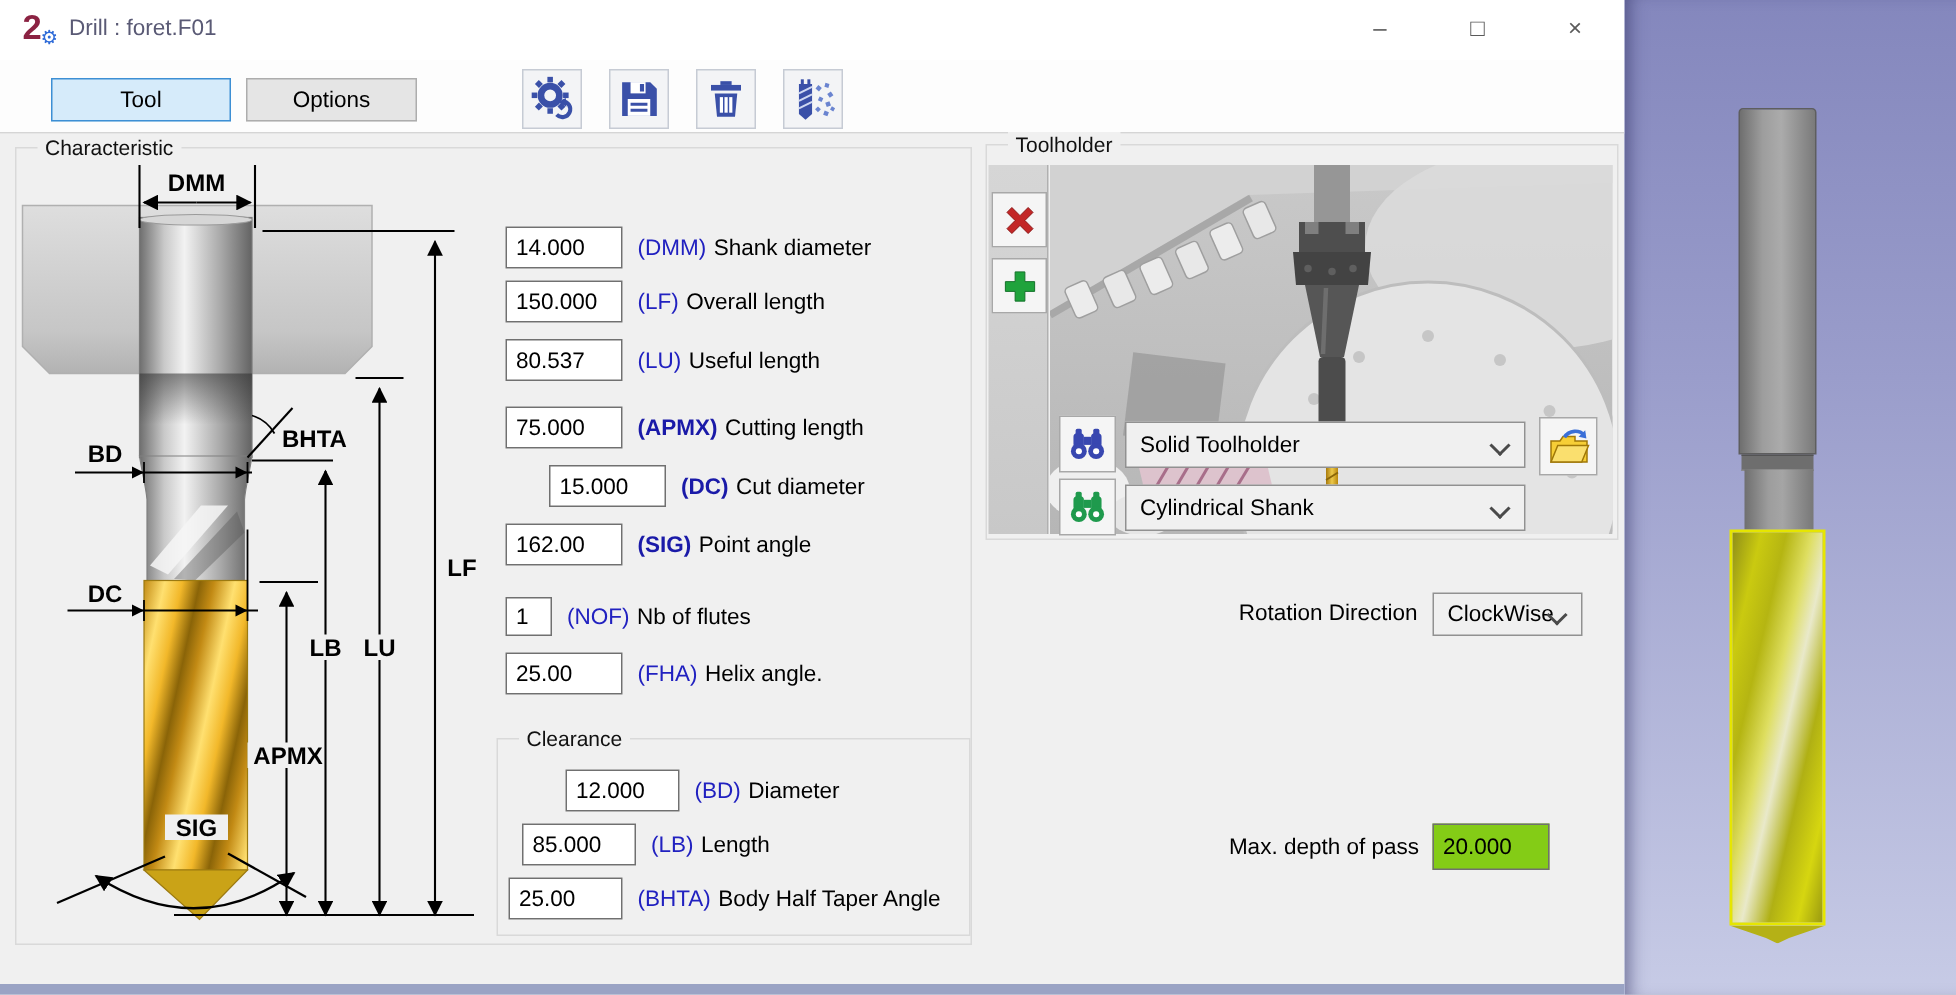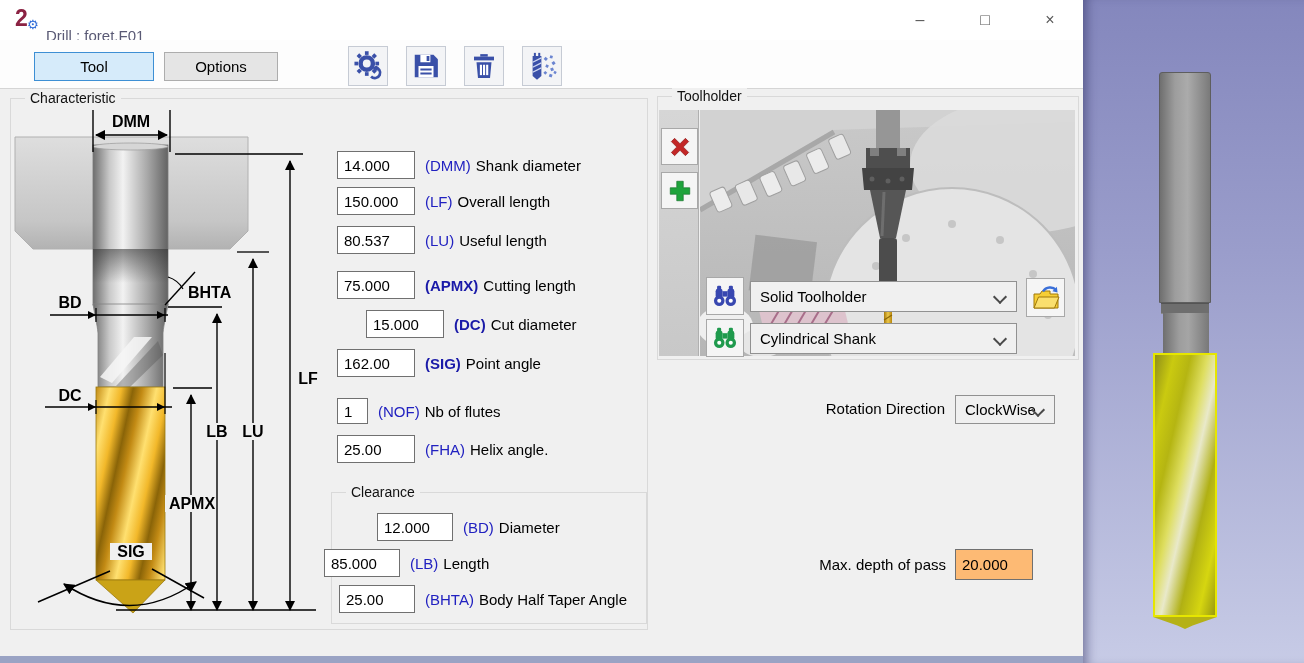--- a/index.html
+++ b/index.html
@@ -9,21 +9,21 @@
     font-family:"Liberation Sans","DejaVu Sans",sans-serif;
     -webkit-font-smoothing:antialiased;
   }
   .abs{position:absolute;}
   
   .window{left:0;top:0;width:1083px;height:656px;background:#f0f0f0;border-right:1px solid #8f98b8;}
   .titlebar{left:0;top:0;width:1083px;height:40px;background:#ffffff;}
   .app-logo{left:15px;top:8px;width:26px;height:26px;}
   .app-logo .two{position:absolute;left:0;top:-3px;font-size:23px;font-weight:800;color:#8b2242;}
   .app-logo .gear{position:absolute;left:12px;top:9px;font-size:13px;color:#2e6bd8;}
-  .title-text{left:46px;top:27px;font-size:15px;color:#5a5a75;}
+  .title-text{left:46px;top:10px;font-size:15px;color:#5a5a75;}
   .winbtn{top:0;width:50px;height:40px;display:flex;align-items:center;justify-content:center;
     font-size:16px;color:#5a5a5a;cursor:default;}
   .toolstrip{left:0;top:40px;width:1083px;height:48px;background:#fdfdfd;border-bottom:1px solid #d5d5d5;}
   .tab{top:52px;height:27px;display:flex;align-items:center;justify-content:center;font-size:15px;color:#000;margin-left:12px;}
   .tab.sel{left:22px;width:118px;background:#d6ebfa;border:1px solid #3d8fd4;}
   .tab.unsel{left:152px;width:112px;background:#e5e5e5;border:1px solid #adadad;}
   .iconbtn{top:46px;width:38px;height:38px;background:#f3f4f6;border:1px solid #c6cbd4;
     display:flex;align-items:center;justify-content:center;}
   
   .groupbox{border:1px solid #d9d9d9;}
@@ -37,21 +37,21 @@
   .frow .code.b{font-weight:bold;color:#1a1aa8;}
   .frow .lab{margin-left:5px;font-size:15px;color:#000;white-space:pre;}
   
   .sq-btn{width:37px;height:37px;background:#f5f5f5;border:1px solid #a8a8a8;
     display:flex;align-items:center;justify-content:center;box-sizing:border-box;}
   .dd{background:#f0f0f0;border:1px solid #919191;box-sizing:border-box;height:31px;
     display:flex;align-items:center;font-size:15px;color:#000;padding-left:9px;}
   .dd .chev{position:absolute;right:11px;top:10px;width:8px;height:8px;border-right:2px solid #4a4a4a;
     border-bottom:2px solid #4a4a4a;transform:rotate(45deg);}
   .plain-label{font-size:15px;color:#000;text-align:right;}
-  .val-input{box-sizing:border-box;border:1px solid #707070;background:#fdba74;
+  .val-input{box-sizing:border-box;border:1px solid #707070;background:#84cc16;
     font-family:inherit;font-size:15px;padding:0 6px;color:#000;}
   
   .viewport{left:1083px;top:0;width:221px;height:663px;
     background:linear-gradient(180deg,#8487bd 0%,#9a9dcb 38%,#c7cbe6 100%);
     box-shadow:inset 10px 0 12px -7px rgba(40,40,90,.55);}
   .drill-shank{left:1159px;top:72px;width:52px;height:231px;border:1px solid #5e5e5e;box-sizing:border-box;
     background:linear-gradient(90deg,#6f6f6f,#9d9d9d 30%,#ababab 55%,#7a7a7a);border-radius:3px 3px 0 0;}
   .drill-groove{left:1161px;top:303px;width:48px;height:9px;background:#6e6e6e;
     border-top:1px solid #545454;border-bottom:1px solid #8a8a8a;}
   .drill-neck{left:1163px;top:313px;width:46px;height:40px;
@@ -288,21 +288,21 @@
   </div>
 
   <div class="abs groupbox" style="left:331px;top:492px;width:314px;height:130px;">
     <span class="grouplabel">Clearance</span>
   </div>
   <div class="abs frow" style="left:339px;top:513px;padding-left:38px;">
     <input style="width: 76px;" value="12.000">
     <span class="code">(BD)</span>
     <span class="lab">Diameter</span>
   </div>
-  <div class="abs frow" style="left:324px;top:549px;">
+  <div class="abs frow" style="left:348px;top:549px;">
     <input style="width: 76px;" value="85.000">
     <span class="code">(LB)</span>
     <span class="lab">Length</span>
   </div>
   <div class="abs frow" style="left:339px;top:585px;">
     <input style="width: 76px;" value="25.00">
     <span class="code">(BHTA)</span>
     <span class="lab">Body Half Taper Angle</span>
   </div>
 

